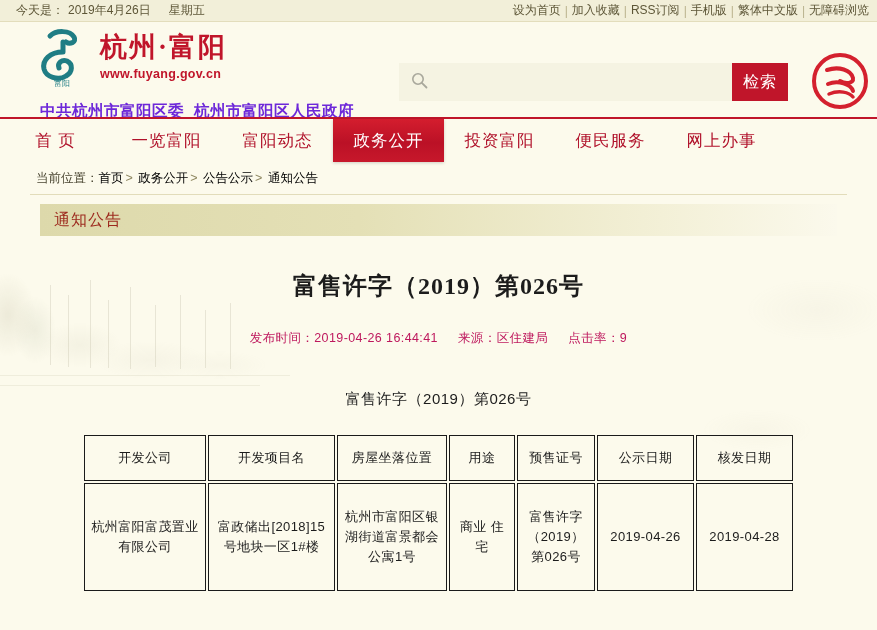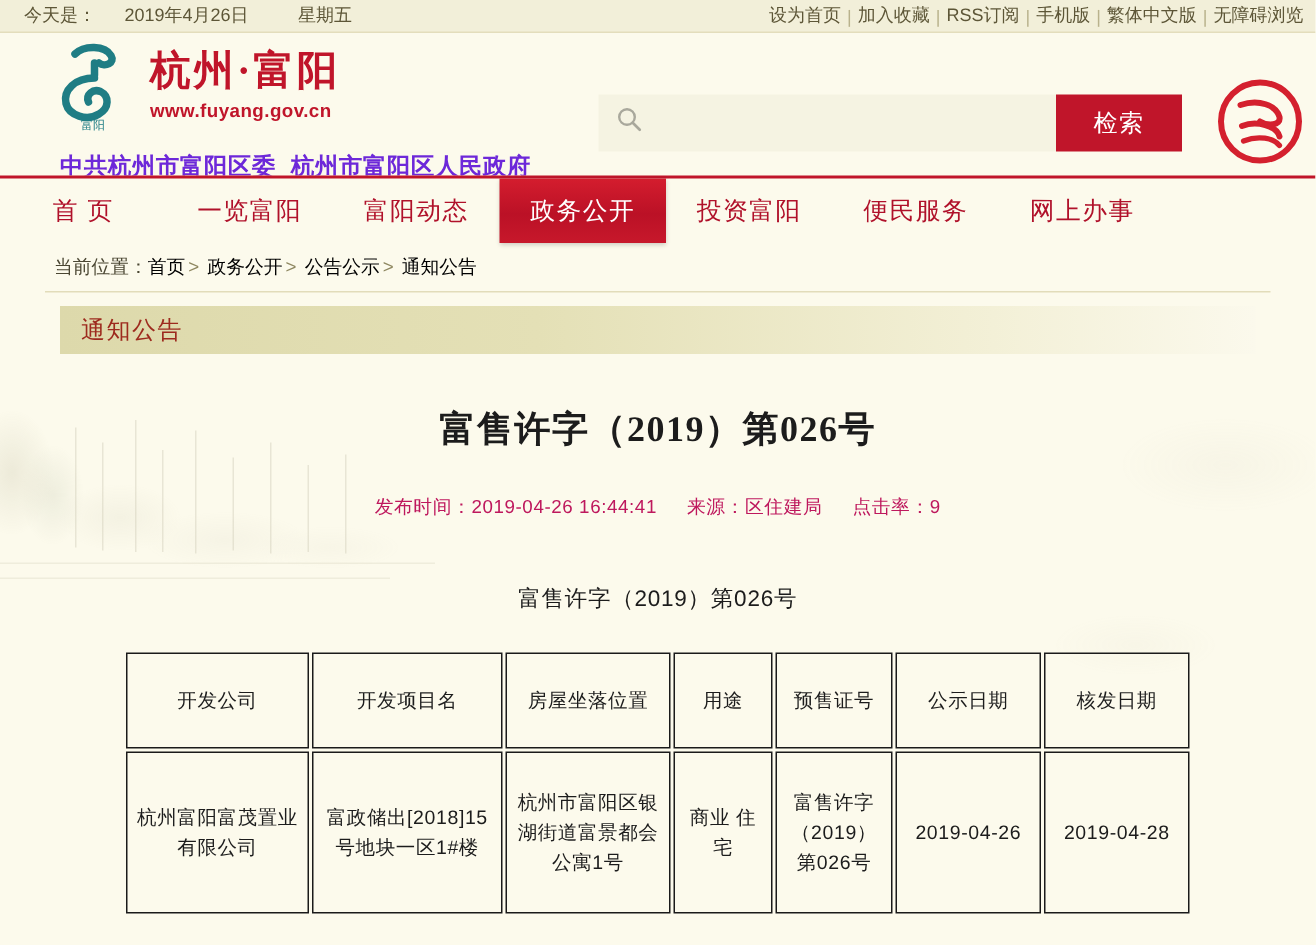--- a/index.html
+++ b/index.html
@@ -55,21 +55,21 @@
     border-bottom: 1px solid #e3ddbc;
     font-size: 12px;
     color: #5d5637;
     display: flex;
     align-items: center;
     justify-content: space-between;
     padding: 0 4px 0 0;
     z-index: 5;
   }
   .topbar-left {
-    display: flex; align-items: center; gap: 19px;
+    display: flex; align-items: center; gap: 4px;
     padding-left: 16px;
     white-space: nowrap;
   }
   .topbar-left .date-label { letter-spacing: 0; }
   .topbar-left .weekday { margin-left: 14px; }
   .topbar-right {
     display: flex; align-items: center;
     white-space: nowrap;
     overflow: hidden;
     padding-right: 0;
@@ -132,21 +132,21 @@
   }
   .search-icon { flex: 0 0 auto; margin-right: 8px; }
   .search-input {
     flex: 1;
     border: none; outline: none; background: transparent;
     font-size: 14px; color: #3a3a3a;
     font-family: "Liberation Sans", "DejaVu Sans", sans-serif;
   }
   .search-input::placeholder { color: #9a9a90; }
   .search-btn {
-    width: 84px;
+    width: 56px;
     background: #c0152a;
     color: #fff;
     font-size: 16px;
     border: none; cursor: pointer;
     font-family: "Liberation Sans", "DejaVu Sans", sans-serif;
     letter-spacing: 1px;
   }
   .header-seal {
     position: absolute;
     right: 6px; top: 28px;
@@ -255,21 +255,21 @@
   }
   table.info-table td {
     border: 1px solid #1a1a1a;
     background: transparent;
     text-align: center;
     vertical-align: middle;
     padding: 6px 5px;
     line-height: 1.55;
     letter-spacing: 0.4px;
   }
-  table.info-table thead td { height: 64px; }
+  table.info-table thead td { height: 46px; }
   table.info-table tbody td { height: 108px; }
   .col-1 { width: 122px; }
   .col-2 { width: 127px; }
   .col-3 { width: 110px; }
   .col-4 { width: 66px; }
   .col-5 { width: 78px; }
   .col-6 { width: 97px; }
   .col-7 { width: 97px; }
 </style>
 </head>

